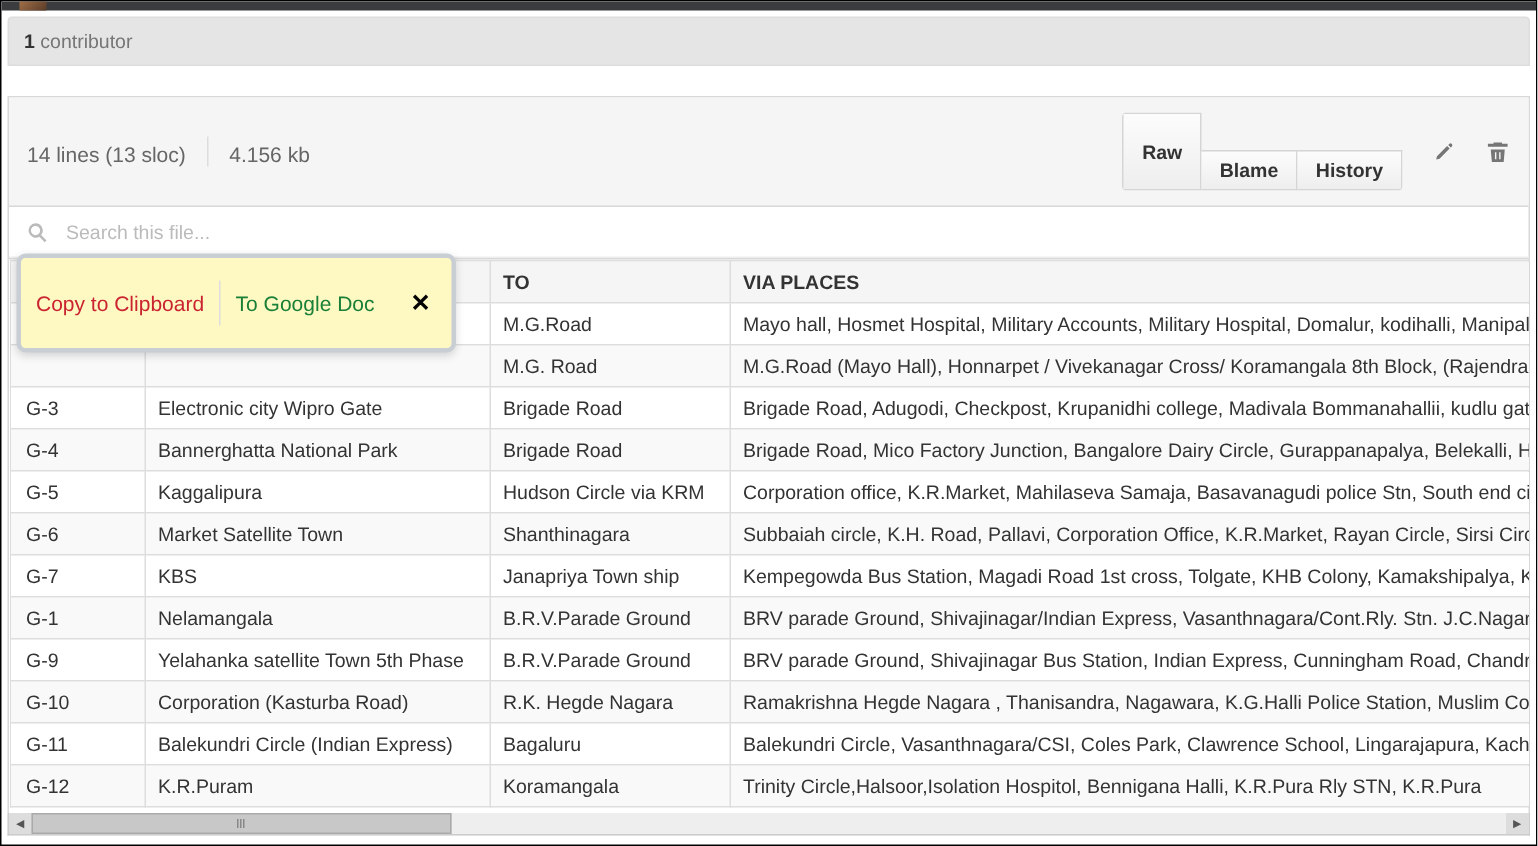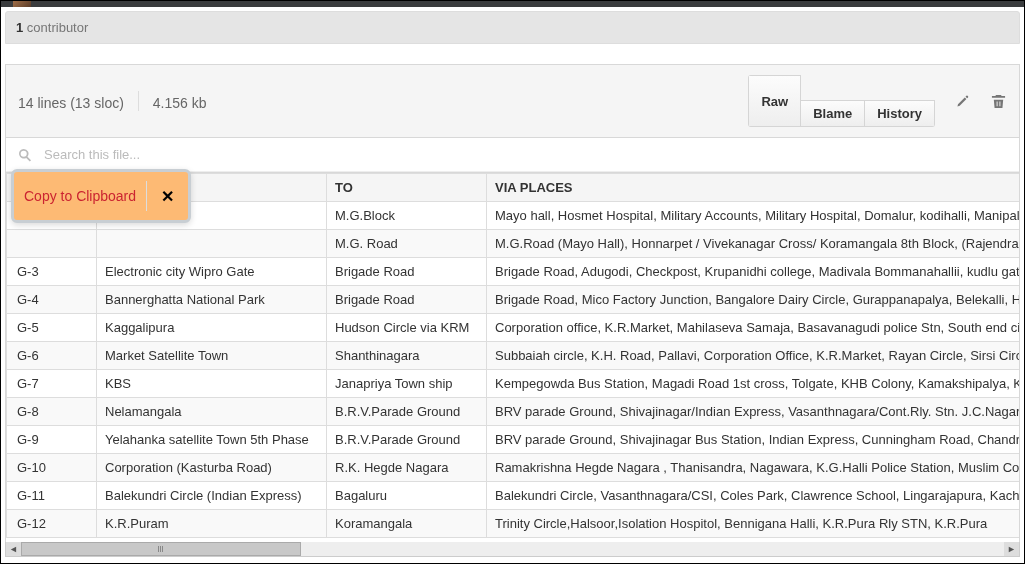--- a/index.html
+++ b/index.html
@@ -136,28 +136,28 @@
   tbody tr:nth-child(even) { background: #f9f9f9; }
   col.c0 { width: 90px; }
   col.c1 { width: 230px; }
   col.c2 { width: 160px; }
   col.c3 { width: 720px; }
   td.route { padding-left: 10px; margin-top: 41px; }
   
   .popup {
     position: absolute;
     top: 168px; left: 10px;
-    background: #fdba74;
+    background: #fef9c3;
     border: 3px solid #c8ced3;
     border-radius: 6px;
     box-shadow: 0 2px 6px rgba(0,0,0,0.15);
     display: flex; align-items: center;
     font-size: 14px;
     z-index: 10;
-    height: 54px;
+    height: 66px;
   }
   .popup .pbtn {
     padding: 8px 10px;
     cursor: pointer;
   }
   .popup .copy { color: #cb2431; }
   .popup .gdoc { color: #1a7f37; }
   .popup .vline { width:1px; height:30px; background:#ddd; }
   .popup .close {
     padding: 8px 14px;
@@ -260,21 +260,21 @@
           <th></th>
           <th></th>
           <th>TO</th>
           <th>VIA PLACES</th>
         </tr>
       </thead>
       <tbody id="tbody">
           <tr>
             <td class="route"></td>
             <td></td>
-            <td> M.G.Block</td>
+            <td> M.G.Road</td>
             <td>Mayo hall, Hosmet Hospital,  Military Accounts, Military Hospital, Domalur, kodihalli, Manipal Hospital</td>
           </tr>
           <tr>
             <td class="route"></td>
             <td></td>
             <td> M.G. Road</td>
             <td>M.G.Road (Mayo Hall), Honnarpet / Vivekanagar Cross/ Koramangala 8th Block, (Rajendra Nagar)</td>
           </tr>
           <tr>
             <td class="route">G-3</td>
@@ -300,21 +300,21 @@
             <td>Shanthinagara</td>
             <td> Subbaiah circle, K.H. Road, Pallavi, Corporation Office, K.R.Market, Rayan Circle, Sirsi Circle</td>
           </tr>
           <tr>
             <td class="route">G-7</td>
             <td>KBS</td>
             <td>Janapriya Town ship</td>
             <td>Kempegowda Bus Station, Magadi Road 1st cross, Tolgate, KHB Colony, Kamakshipalya, Kottigepalya</td>
           </tr>
           <tr>
-            <td class="route">G-8</td>
+            <td class="route">G-1</td>
             <td>Nelamangala</td>
             <td>B.R.V.Parade Ground</td>
             <td>BRV parade Ground, Shivajinagar/Indian Express, Vasanthnagara/Cont.Rly. Stn. J.C.Nagar</td>
           </tr>
           <tr>
             <td class="route">G-9</td>
             <td> Yelahanka satellite Town 5th Phase</td>
             <td>B.R.V.Parade Ground</td>
             <td> BRV parade Ground, Shivajinagar Bus Station, Indian Express, Cunningham Road, Chandrika</td>
           </tr>
@@ -350,16 +350,17 @@
             <span></span>
           </div>
       </div>
     </div>
     <div class="arrow">►</div>
   </div>
 
   <div class="popup">
     <span class="pbtn copy">Copy to Clipboard</span>
     <span class="vline"></span>
+    <span class="pbtn gdoc">To Google Doc</span>
     <span class="close">✕</span>
   </div>
 
 </div>
 
 </body></html>

